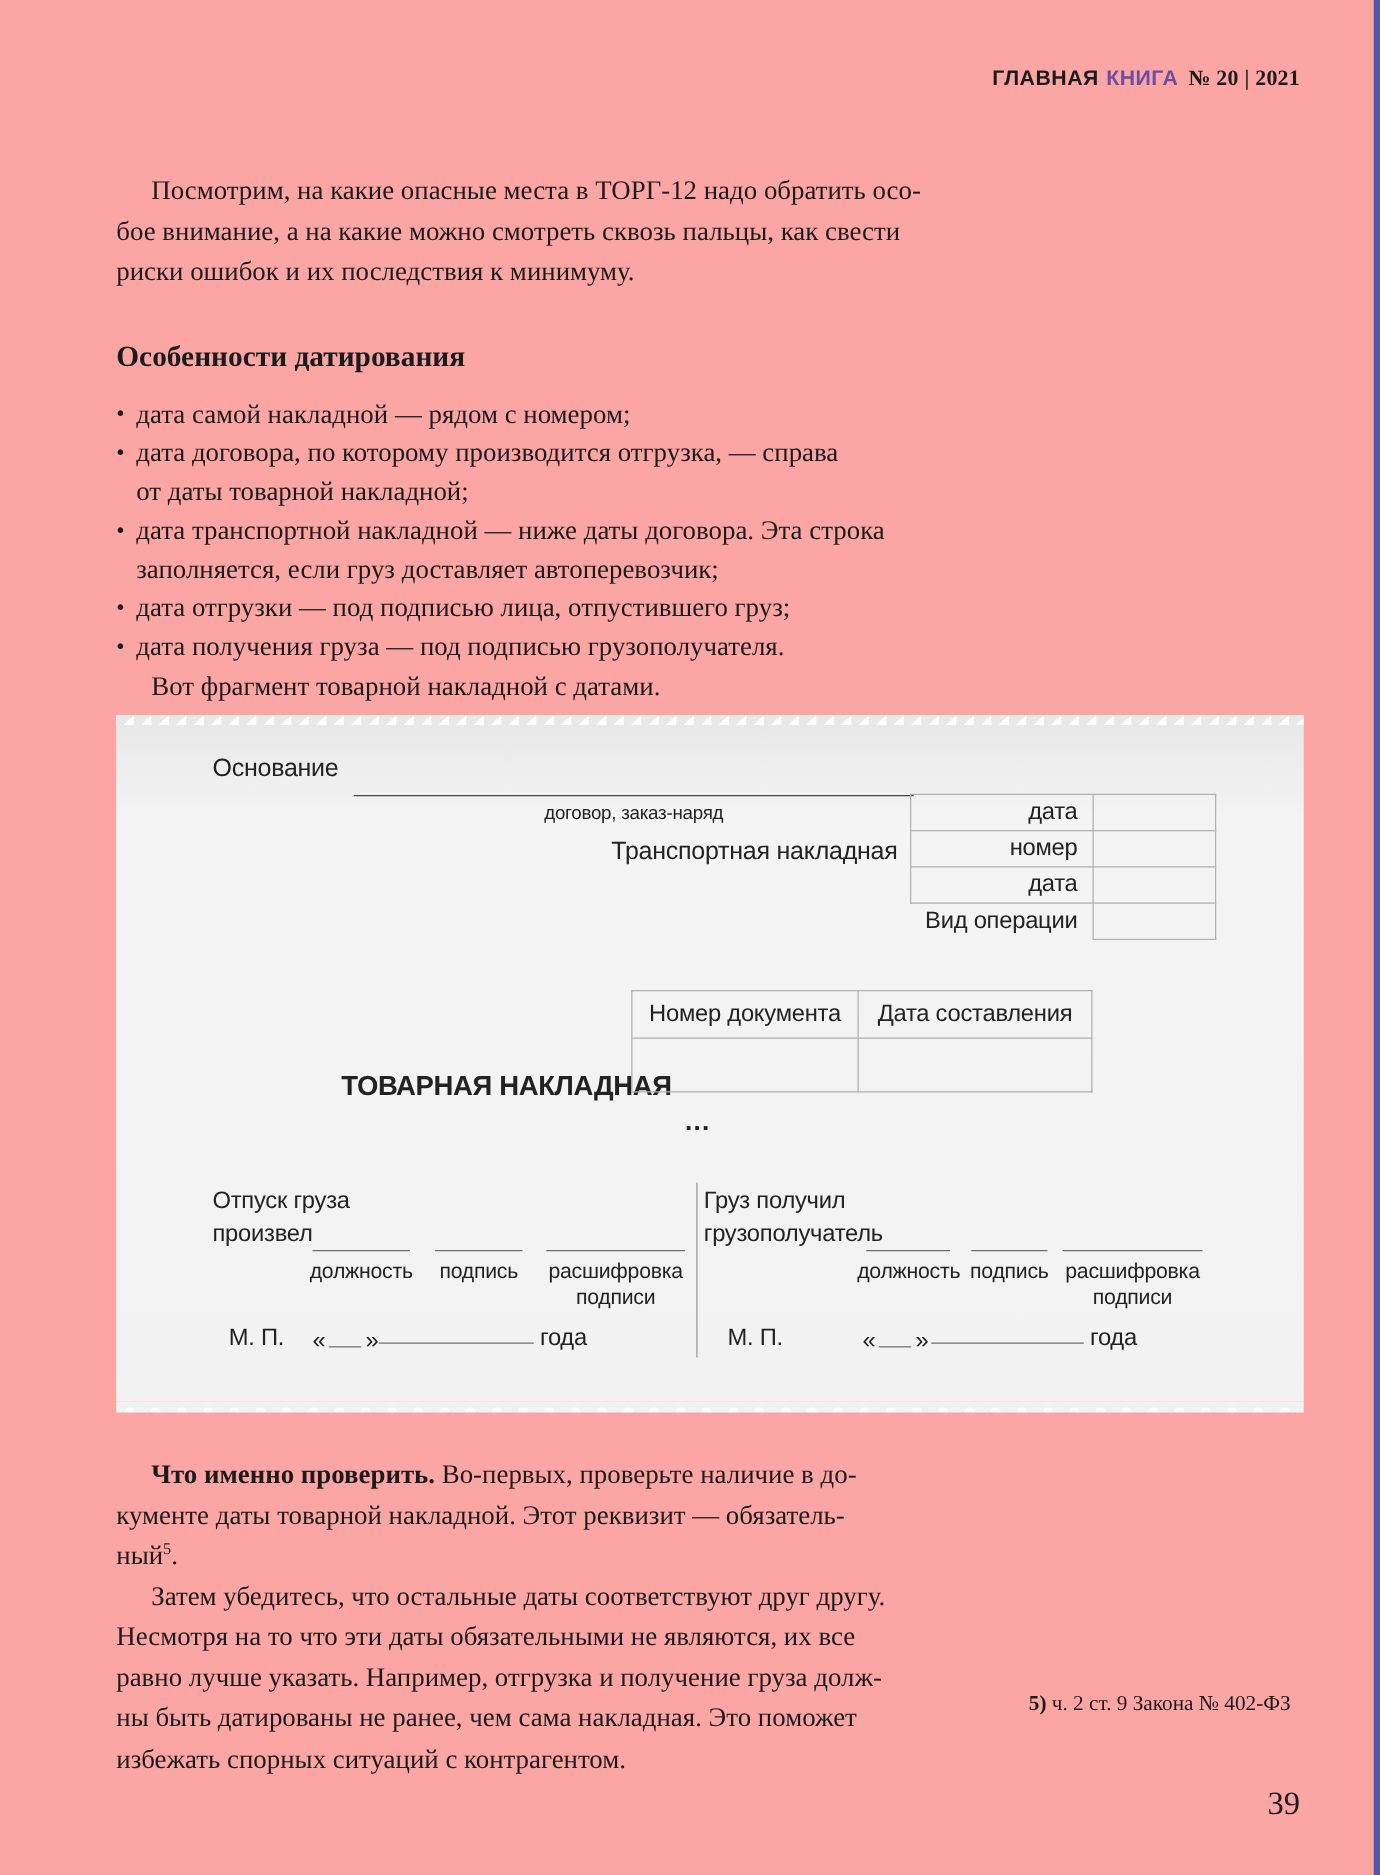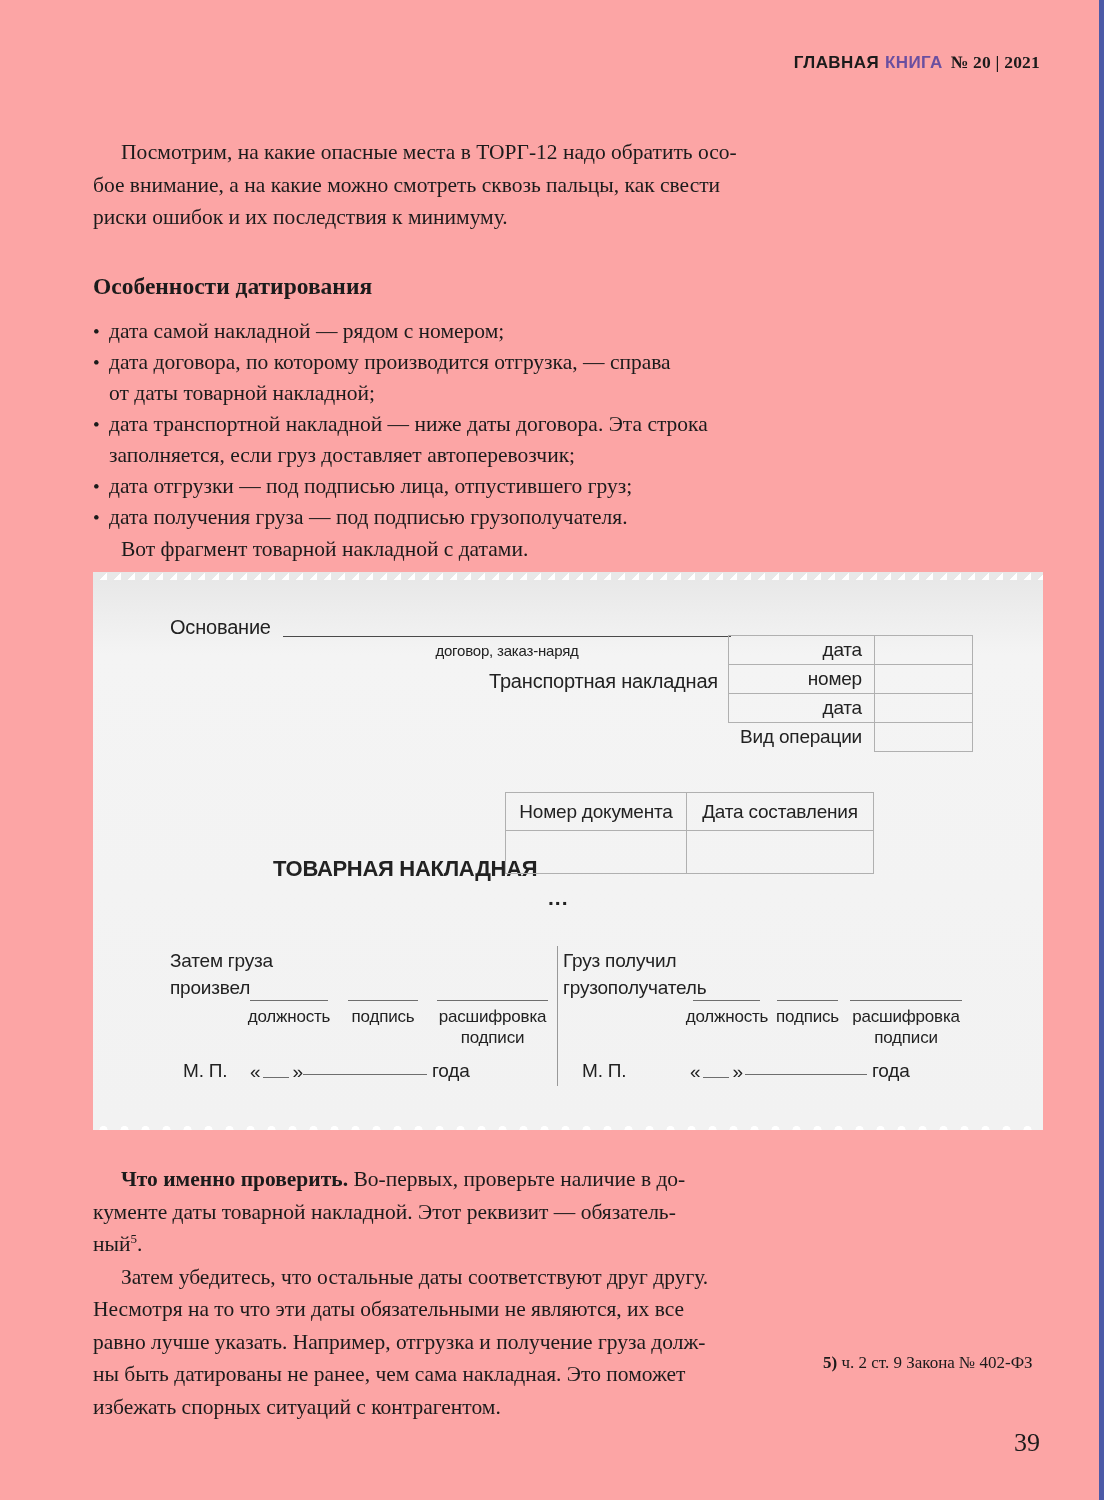--- a/index.html
+++ b/index.html
@@ -31,21 +31,21 @@
   .torn-top{position:absolute;top:0;left:0;right:0;height:8px;
      background:linear-gradient(-45deg,#ffffff 5.6px,#e8e8e8 0),linear-gradient(45deg,#ffffff 5.6px,#e8e8e8 0);
      background-repeat:repeat-x;background-size:14px 8px;}
   .torn-bottom{position:absolute;bottom:0;left:0;right:0;height:9px;
      background-image:radial-gradient(circle at 50% 100%,#ffffff 3.8px,#f2f2f2 4.3px);
      background-repeat:repeat-x;background-size:21px 9px;}
   .formbg{position:absolute;left:0;right:0;top:8px;bottom:9px;
      background:linear-gradient(180deg,#e8e8e8 0px,#f4f4f4 75px,#f2f2f2 100%);}
   .fi{position:absolute;inset:0;}
   .fi .abs{position:absolute;}
-  .f-basis{left:77px;top:44px;font-size:20px;}
+  .f-basis{left:77px;top:32px;font-size:20px;}
   .f-basis-line{left:190px;top:40px;width:448px;height:24px;border-bottom:1px solid #4a4a4a;}
   .f-basis-hint{left:190px;top:70px;width:448px;text-align:center;font-size:15px;}
   .f-transport{left:330px;top:95px;width:295px;text-align:right;font-size:20px;line-height:29px;}
   table.vn{position:absolute;left:635px;top:63px;border-collapse:collapse;}
   table.vn td{border:1px solid #b0b0b0;height:28px;padding:0;font-size:19px;}
   table.vn td.lab{width:133px;text-align:right;padding-right:12px;background:transparent;}
   table.vn td.val{width:97px;}
   table.vn td.nob{border:none;}
   .f-title{left:180px;top:268px;font-size:22px;font-weight:bold;letter-spacing:-0.3px;margin-top:16px;}
   table.doc{position:absolute;left:412px;top:220px;border-collapse:collapse;}
@@ -158,21 +158,21 @@
           <td class="c1"></td>
           <td class="c2"></td>
         </tr>
       </tbody>
         </table>
 
       <span class="abs f-ellipsis">...</span>
       <span class="abs f-divider"></span>
 
       <div class="sig sig-left">
-        <span class="abs" style="left:0;top:0">Затем груза</span>
+        <span class="abs" style="left:0;top:0">Отпуск груза</span>
         <span class="abs" style="left:0;top:27px">произвел</span>
         <span class="abs blank" style="left:80px;top:34px;width:78px"></span>
         <span class="abs blank" style="left:178px;top:34px;width:70px"></span>
         <span class="abs blank" style="left:267px;top:34px;width:111px"></span>
         <span class="abs blab" style="left:74px;top:56px;width:90px">должность</span>
         <span class="abs blab" style="left:172px;top:56px;width:82px">подпись</span>
         <span class="abs blab" style="left:267px;top:56px;width:111px">расшифровка
 подписи</span>
         <span class="abs" style="left:13px;top:110px">М. П.</span>
         <span class="abs" style="left:80px;top:110px"><span>«</span><span class="mini-blank"></span><span>»</span></span>

